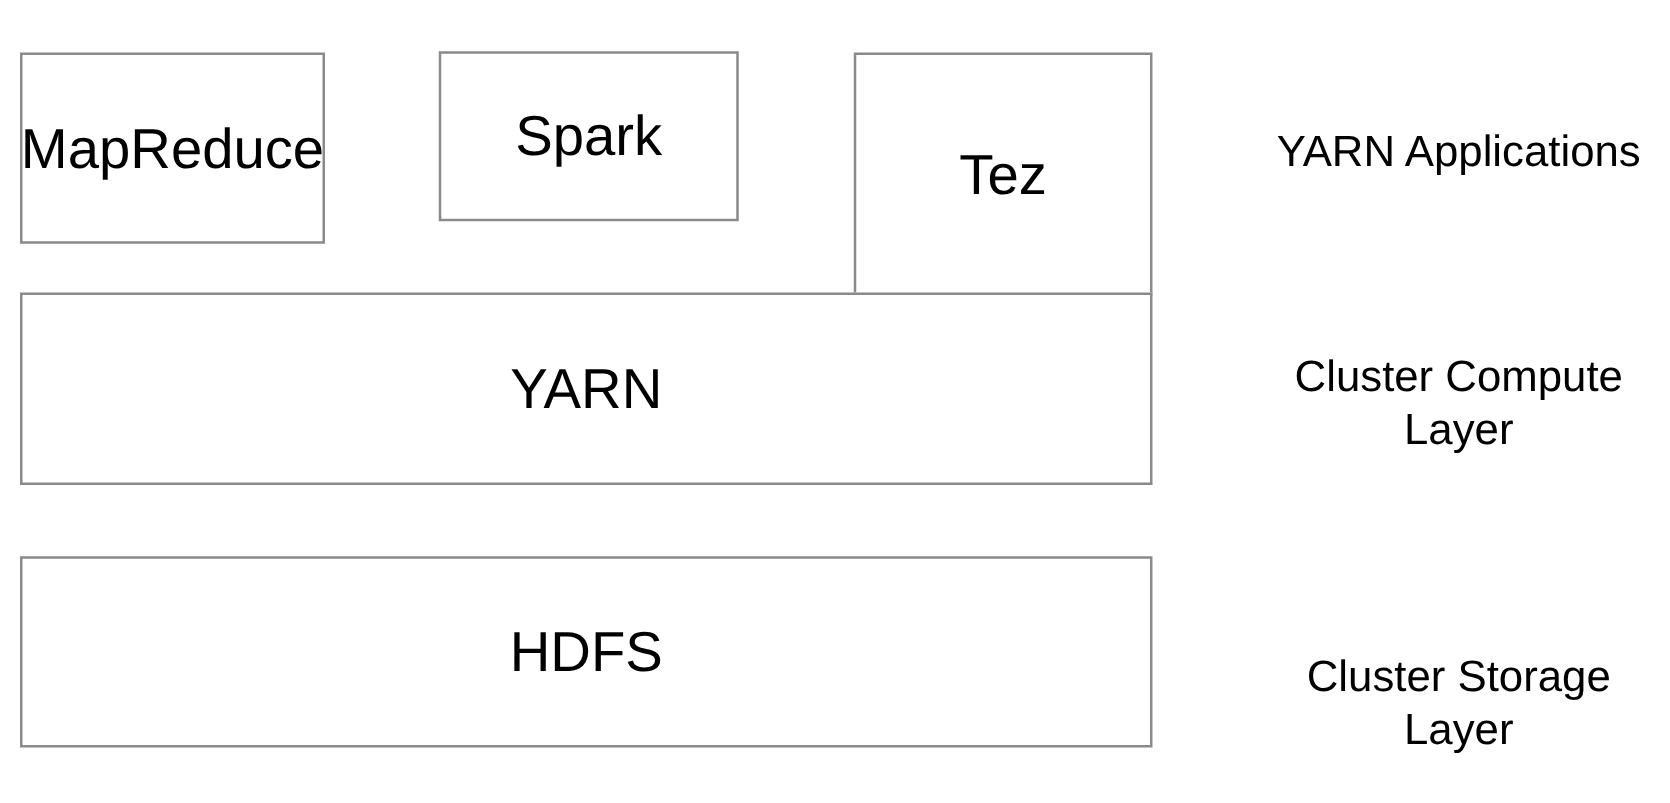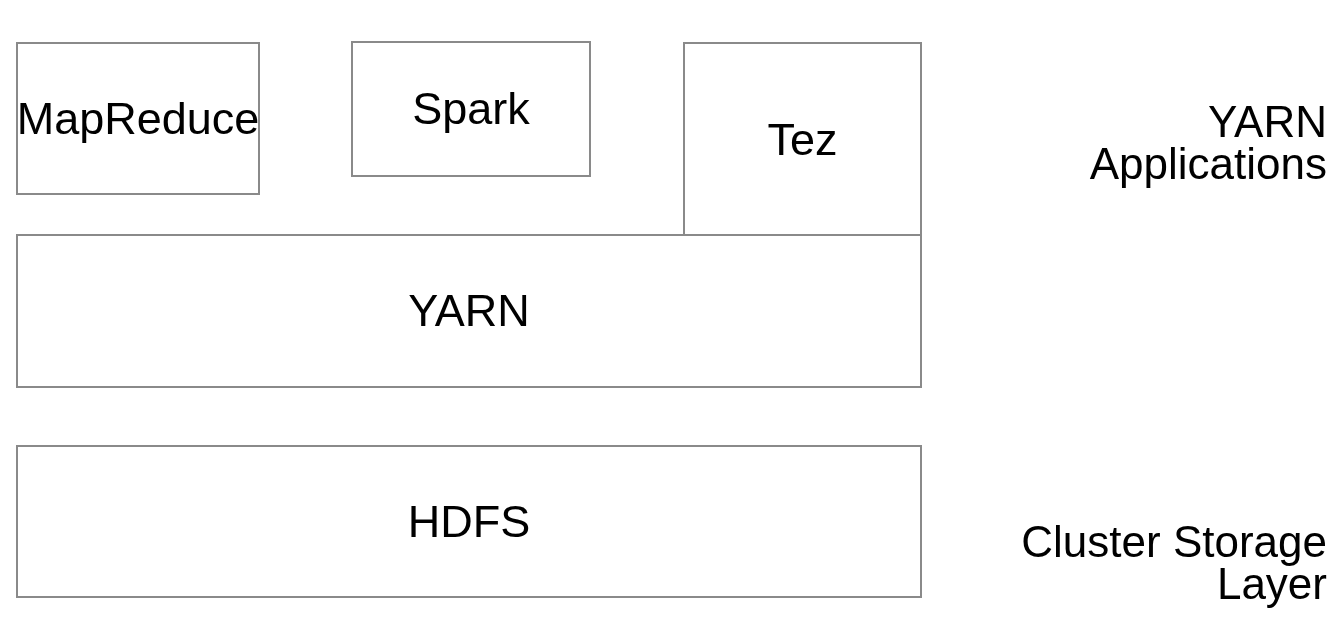--- a/index.html
+++ b/index.html
@@ -36,24 +36,24 @@
   }
   .box-mapreduce { left: 16px;  top: 42px;  width: 244px; height: 153px; }
   .box-spark     { left: 351px; top: 41px;  width: 240px; height: 136px; }
   .box-tez       { left: 683px; top: 42px;  width: 239px; height: 195px; }
   .box-yarn      { left: 16px;  top: 234px; width: 906px; height: 154px; }
   .box-hdfs      { left: 16px;  top: 445px; width: 906px; height: 153px; }
   .side-label {
     position: absolute;
     left: 1007px;
     width: 320px;
-    font-size: 44px;
+    font-size: 35px;
     line-height: 42px;
     color: var(--text);
-    text-align: right;
+    text-align: center;
   }
   .side-label-apps    { top: 101px; }
   .side-label-compute { top: 281px; }
   .side-label-storage { top: 521px; }
 </style>
 </head>
 <body>
 
 <div class="canvas">
 
@@ -72,16 +72,17 @@
   <div class="box box-yarn">
     <span class="box-label">YARN</span>
   </div>
 
   <div class="box box-hdfs">
     <span class="box-label">HDFS</span>
   </div>
 
   <div class="side-label side-label-apps">YARN Applications</div>
 
+  <div class="side-label side-label-compute">Cluster Compute Layer</div>
 
   <div class="side-label side-label-storage">Cluster Storage Layer</div>
 
 </div>
 
 </body></html>

